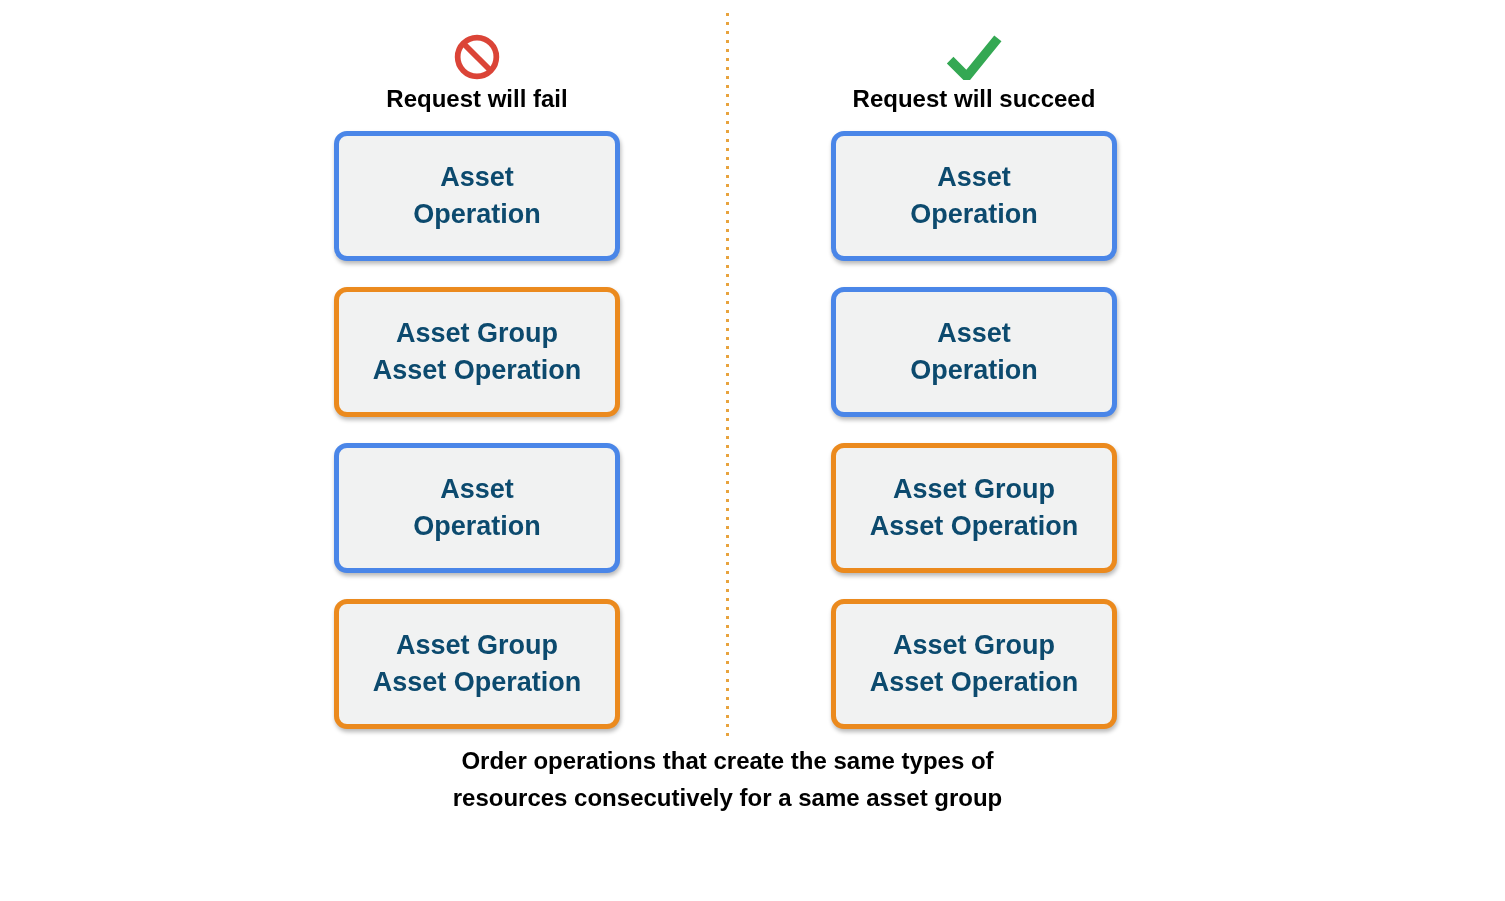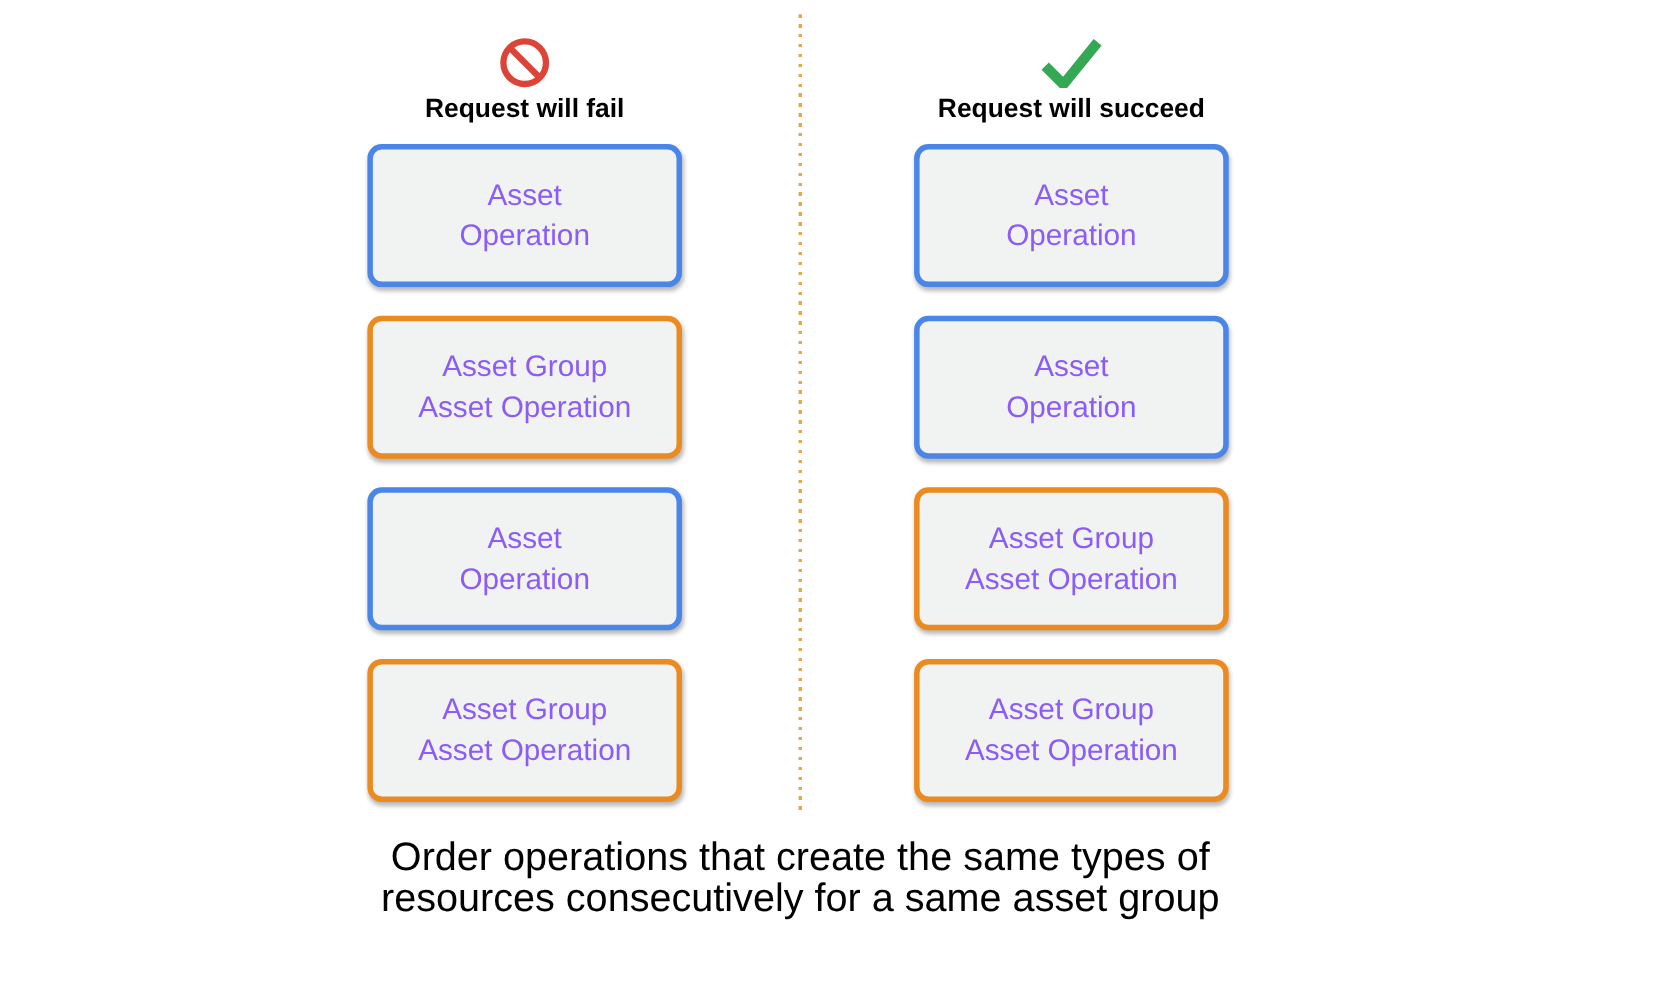--- a/index.html
+++ b/index.html
@@ -49,46 +49,46 @@
     margin-bottom: 26px;
     border: 5px solid #4A86E8;
     border-radius: 13px;
     background: #F1F2F2;
     display: flex;
     flex-direction: column;
     align-items: center;
     justify-content: center;
     text-align: center;
     font-size: 27px;
-    font-weight: 400;
-    color: #8b5cf6;
+    font-weight: 700;
+    color: #0c4a6e;
     line-height: 37px;
     box-shadow: 1px 3px 4px rgba(0,0,0,0.28);
   }
   .box span { display: block; }
   .divider {
     position: absolute;
     left: 726px;
     top: 13px;
     width: 3px;
     height: 724px;
     background-image: repeating-linear-gradient(
       to bottom,
       #E8A33D 0px, #E8A33D 3px,
       transparent 3px, transparent 9px
     );
   }
   .caption {
     position: absolute;
-    top: 760px;
+    top: 742px;
     left: 0;
     width: 1455px;
     text-align: center;
-    font-size: 36px;
-    font-weight: 400;
+    font-size: 24px;
+    font-weight: 700;
     color: #000000;
     line-height: 37px;
   }
 </style>
 </head>
 <body>
 
 <div class="diagram">
 
   <div class="column column-fail">

